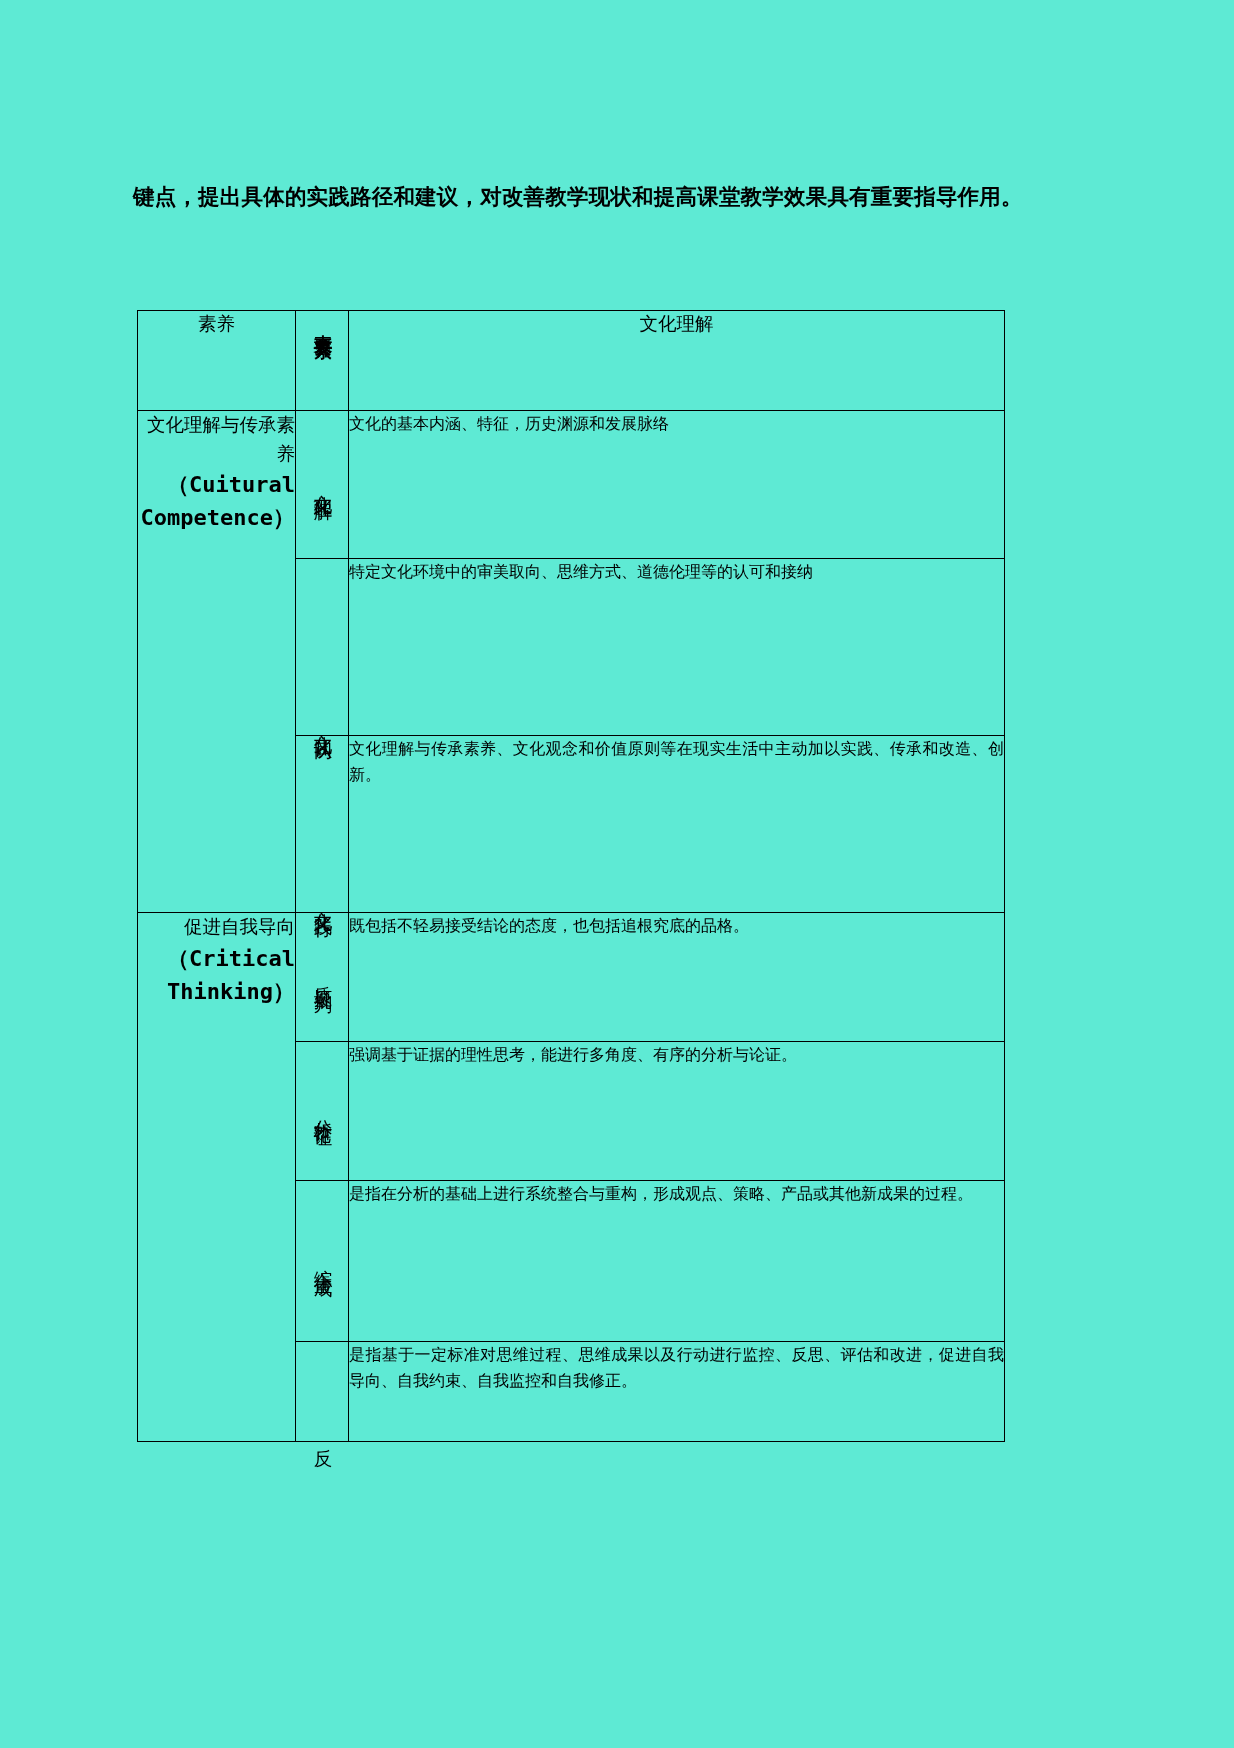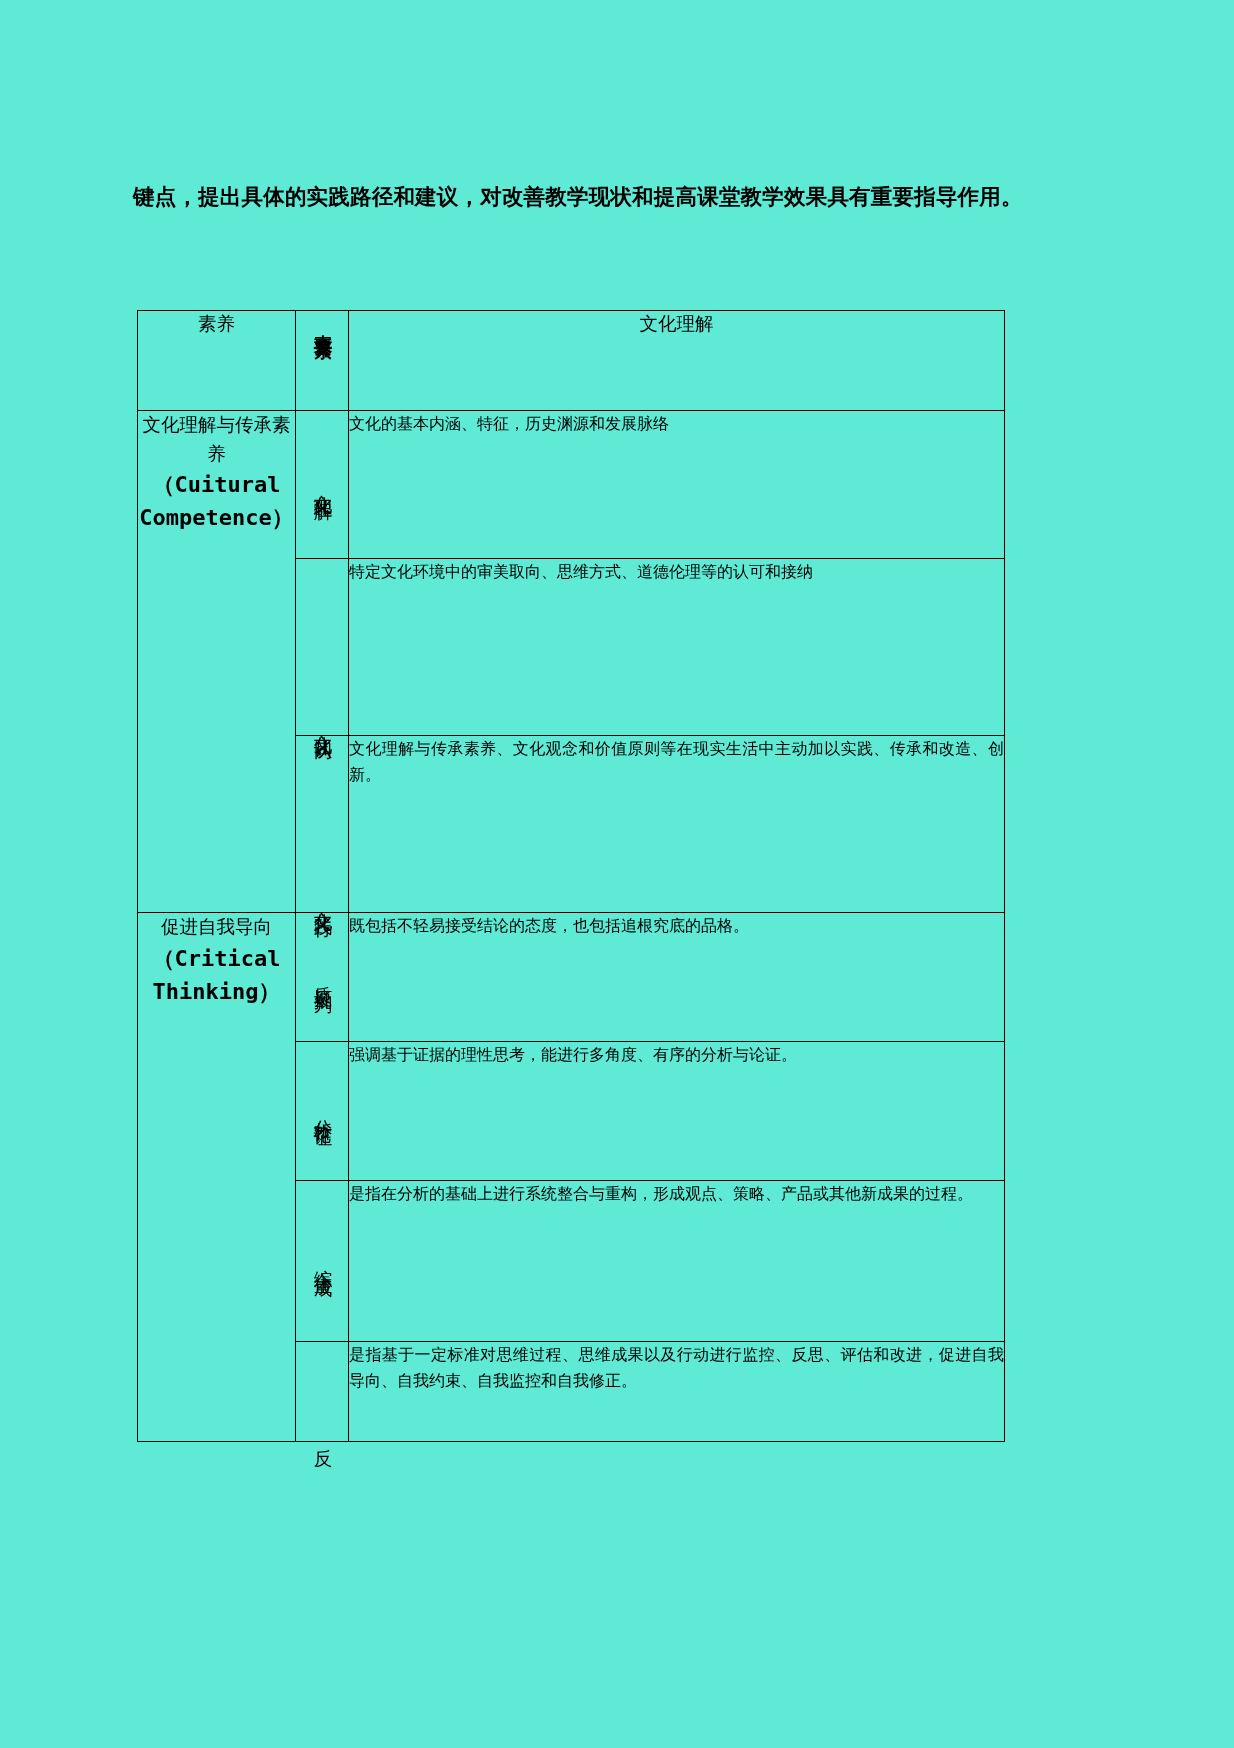--- a/index.html
+++ b/index.html
@@ -93,21 +93,21 @@
     font-size: 18.5px;
     display: block;
   }
   .vcell {
     text-align: center;
     padding: 6px 0 6px 0;
   }
   .vcell.mid { vertical-align: middle; }
   .vcell.bot { vertical-align: bottom; padding-bottom: 4px;}
   .group-cell {
-    text-align: center;
+    text-align: right;
     vertical-align: middle;
     font-size: 18.5px;
     font-weight: 700;
     line-height: 1.55;
     padding: 4px 6px;
   }
   .group-cell .en {
     font-family: "DejaVu Sans Mono", "Liberation Mono", monospace;
     font-size: 22px;
     font-weight: 700;

